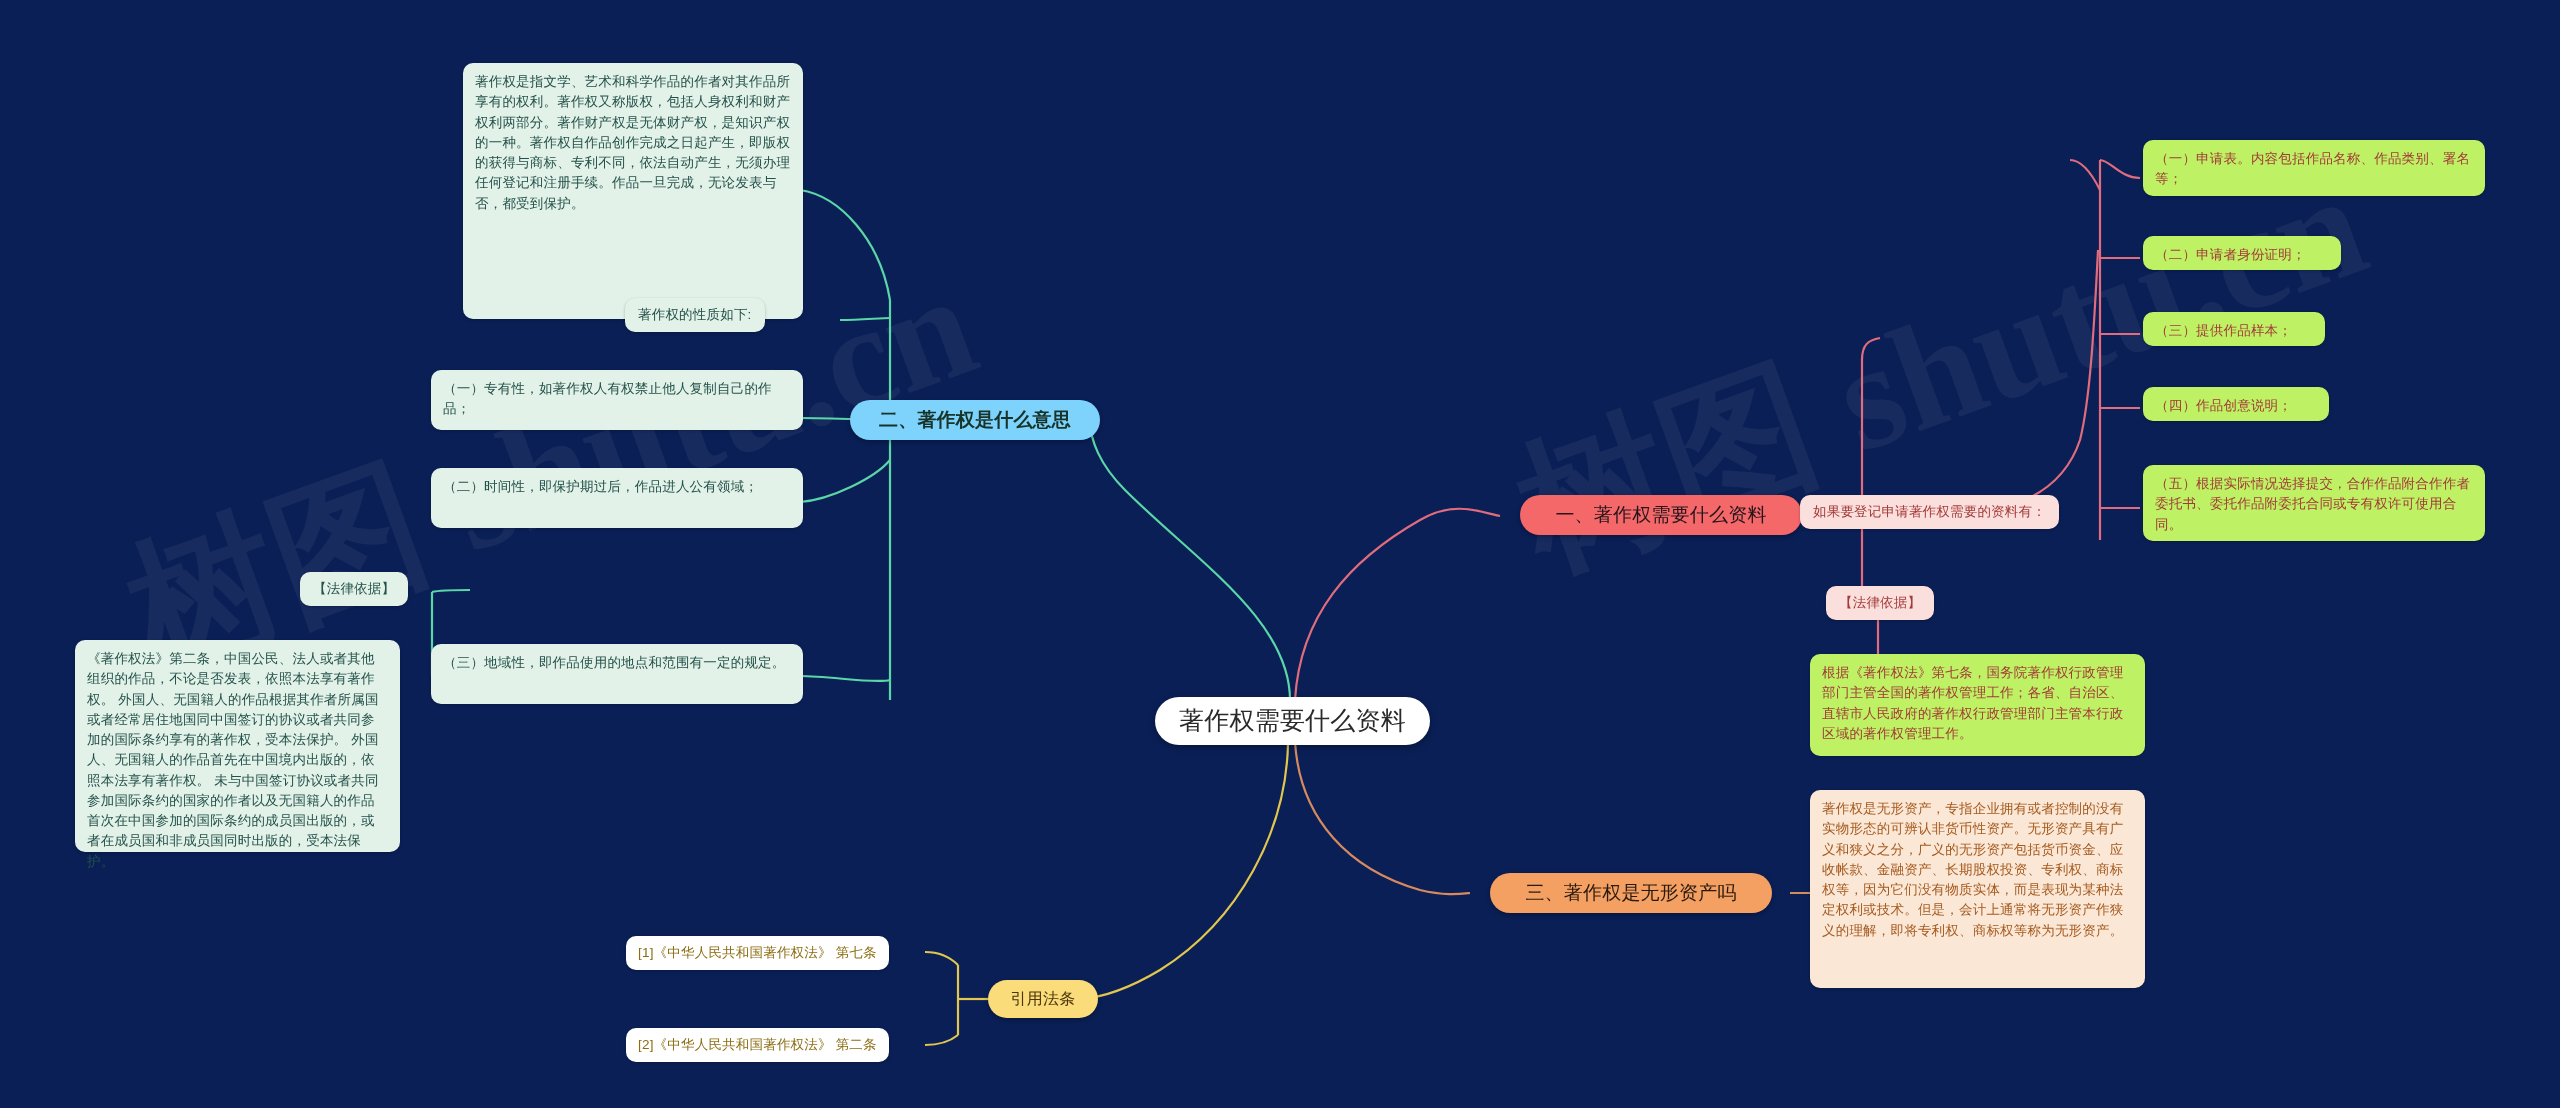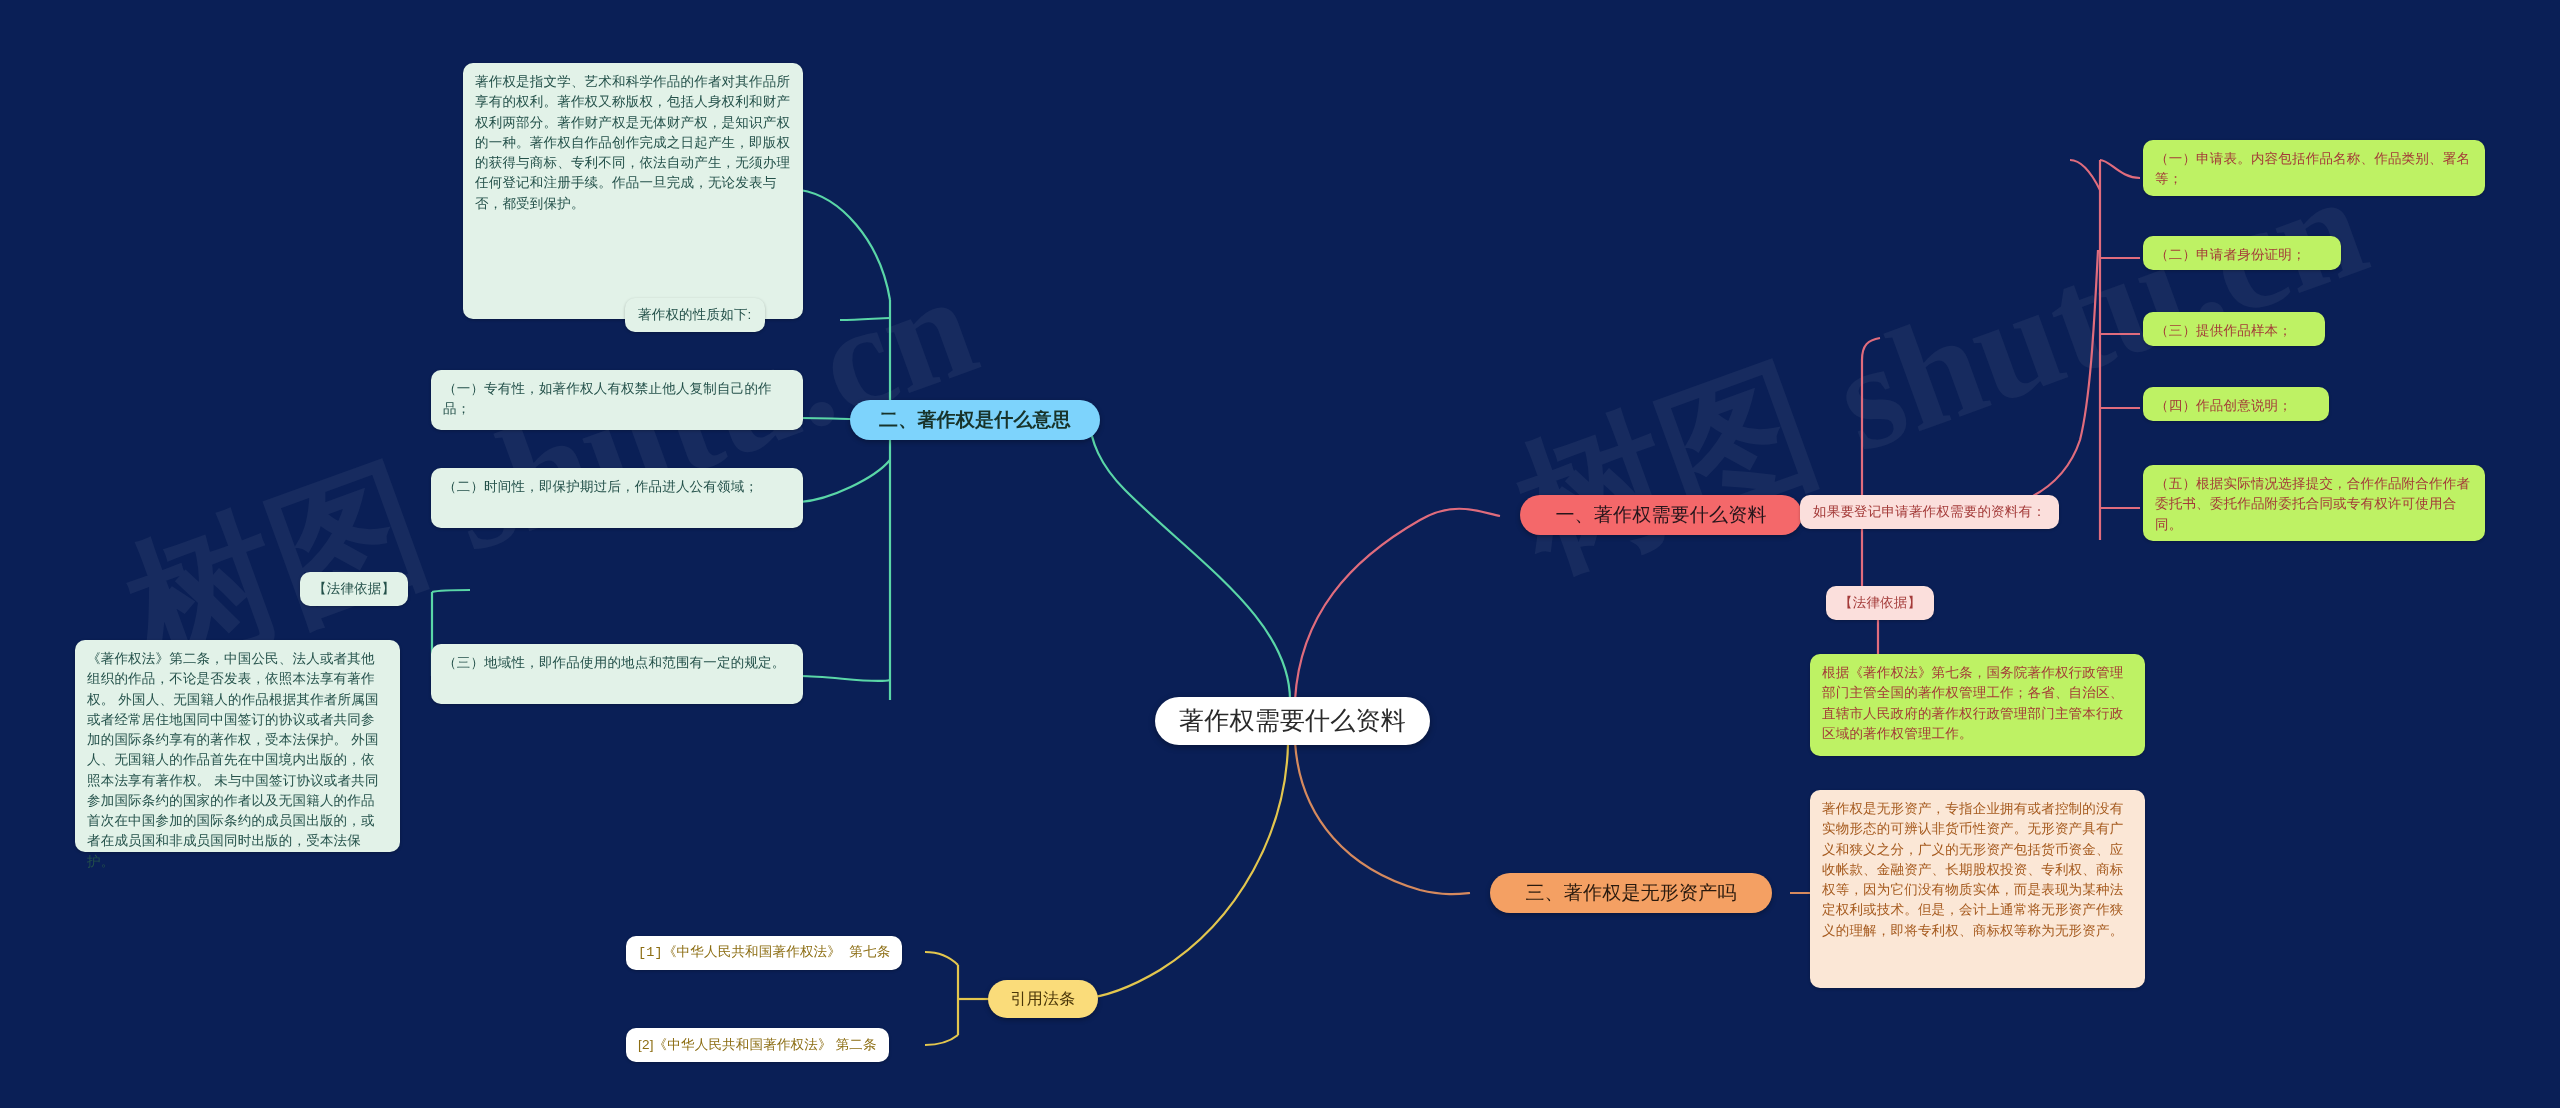--- a/index.html
+++ b/index.html
@@ -211,17 +211,17 @@
   <div class="node r-small" style="left:1826px;top:586px;">【法律依据】</div>
 
   <div class="node r-box" style="left:1810px;top:654px;width:335px;height:102px;">根据《著作权法》第七条，国务院著作权行政管理部门主管全国的著作权管理工作；各省、自治区、直辖市人民政府的著作权行政管理部门主管本行政区域的著作权管理工作。</div>
 
   <div class="node pill o-topic" style="left:1490px;top:873px;width:282px;height:40px;">三、著作权是无形资产吗</div>
 
   <div class="node o-box" style="left:1810px;top:790px;width:335px;height:198px;">著作权是无形资产，专指企业拥有或者控制的没有实物形态的可辨认非货币性资产。无形资产具有广义和狭义之分，广义的无形资产包括货币资金、应收帐款、金融资产、长期股权投资、专利权、商标权等，因为它们没有物质实体，而是表现为某种法定权利或技术。但是，会计上通常将无形资产作狭义的理解，即将专利权、商标权等称为无形资产。</div>
 
   <div class="node pill y-topic" style="left:988px;top:980px;width:110px;height:38px;">引用法条</div>
 
-  <div class="node y-box" style="left:626px;top:936px;font-family:Liberation Mono, monospace;">[1]《中华人民共和国著作权法》 第七条</div>
+  <div class="node y-box" style="left:626px;top:936px;">[1]《中华人民共和国著作权法》 第七条</div>
 
   <div class="node y-box" style="left:626px;top:1028px;">[2]《中华人民共和国著作权法》 第二条</div>
 
 </div>
 
 </body></html>

